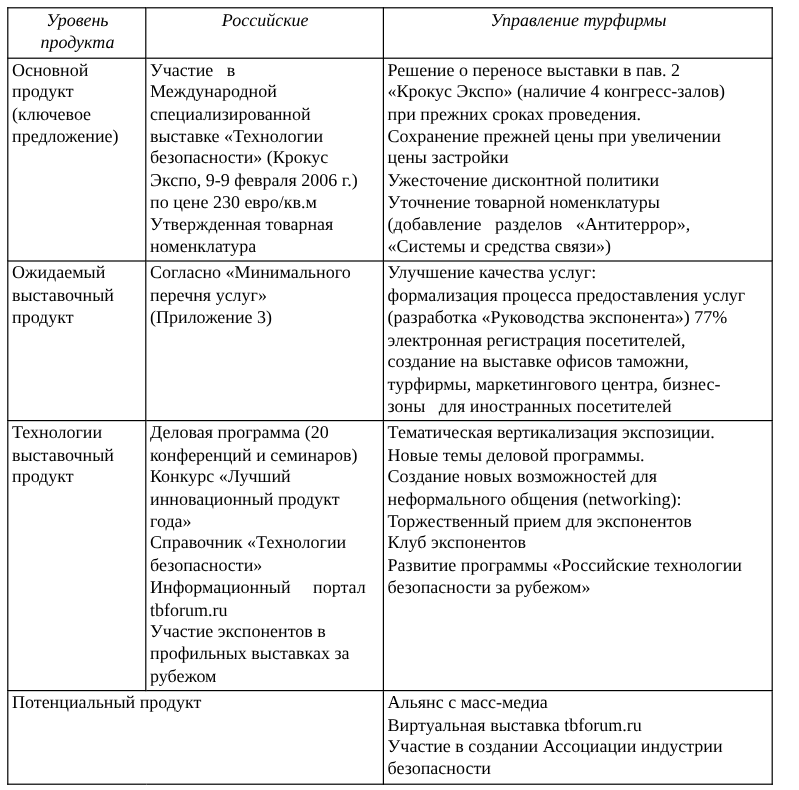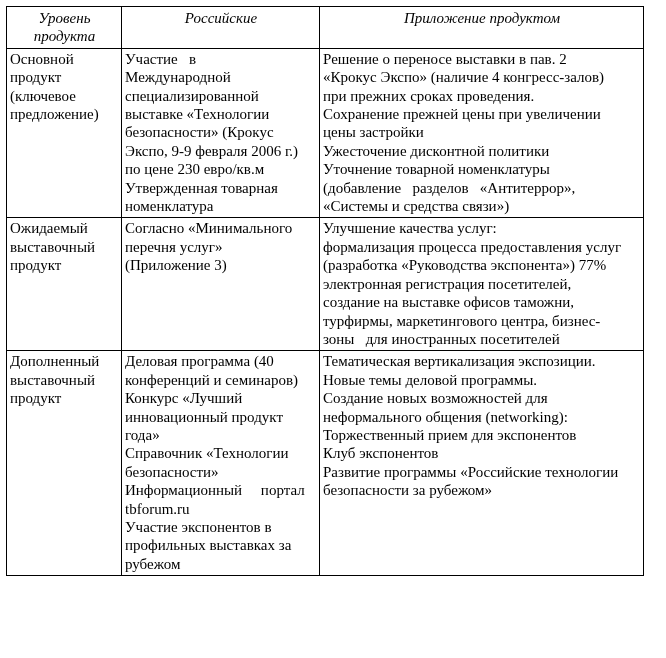--- a/index.html
+++ b/index.html
@@ -53,21 +53,21 @@
 <table class="product-table">
   <colgroup>
     <col class="col-level">
     <col class="col-offer">
     <col class="col-mgmt">
   </colgroup>
   <thead>
     <tr>
       <th>Уровень продукта</th>
       <th>Российские</th>
-      <th>Приложение продуктом</th>
+      <th>Управление турфирмы</th>
     </tr>
   </thead>
   <tbody>
     <tr>
       <td class="cell-level">Основной
 продукт
 (ключевое
 предложение)</td>
       <td class="cell-offer">Участие   в
 Международной
@@ -97,38 +97,45 @@
 (Приложение 3)</td>
       <td class="cell-mgmt">Улучшение качества услуг:
 формализация процесса предоставления услуг
 (разработка «Руководства экспонента») 77%
 электронная регистрация посетителей,
 создание на выставке офисов таможни,
 турфирмы, маркетингового центра, бизнес-
 зоны   для иностранных посетителей</td>
     </tr>
     <tr>
-      <td class="cell-level">Дополненный
+      <td class="cell-level">Технологии
 выставочный
 продукт</td>
-      <td class="cell-offer">Деловая программа (40
+      <td class="cell-offer">Деловая программа (20
 конференций и семинаров)
 Конкурс «Лучший
 инновационный продукт
 года»
 Справочник «Технологии
 безопасности»
 Информационный     портал
 tbforum.ru
 Участие экспонентов в
 профильных выставках за
 рубежом</td>
       <td class="cell-mgmt">Тематическая вертикализация экспозиции.
 Новые темы деловой программы.
 Создание новых возможностей для
 неформального общения (networking):
 Торжественный прием для экспонентов
 Клуб экспонентов
 Развитие программы «Российские технологии
 безопасности за рубежом»</td>
     </tr>
+    <tr>
+      <td class="cell-level" colspan="2">Потенциальный продукт</td>
+      <td class="cell-mgmt">Альянс с масс-медиа
+Виртуальная выставка tbforum.ru
+Участие в создании Ассоциации индустрии
+безопасности</td>
+    </tr>
   </tbody>
 </table>
 
 </body></html>

